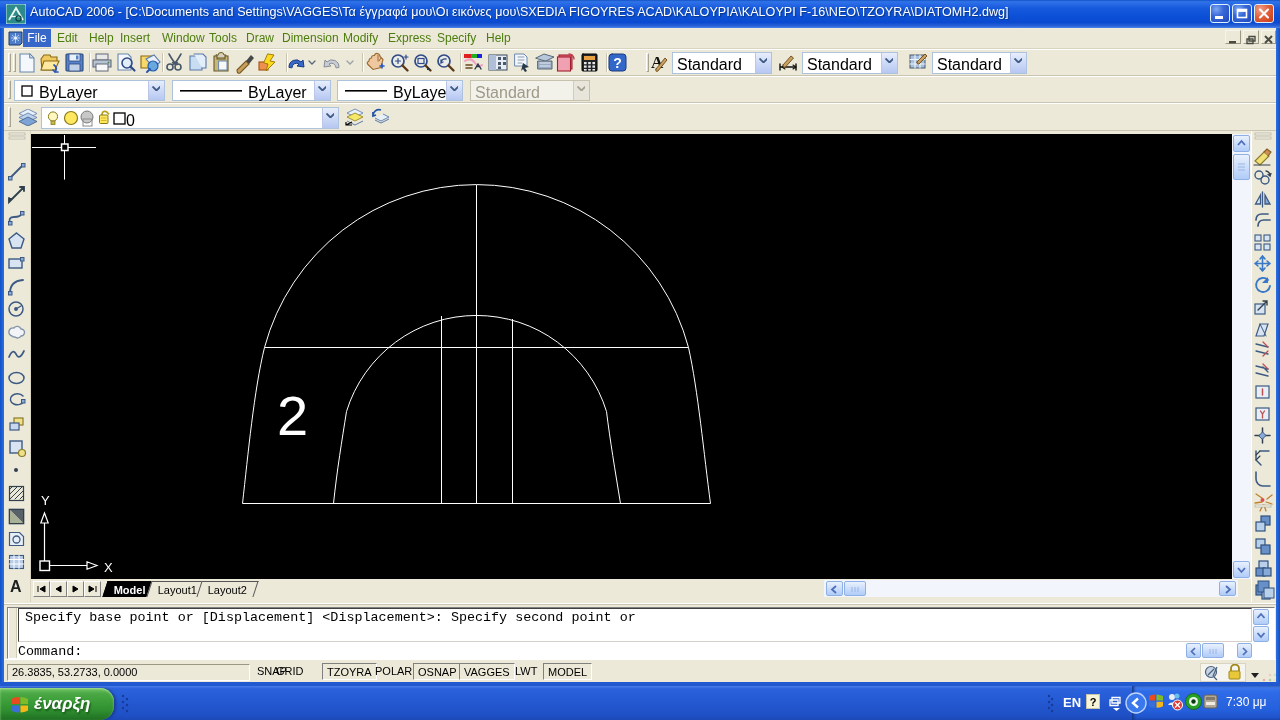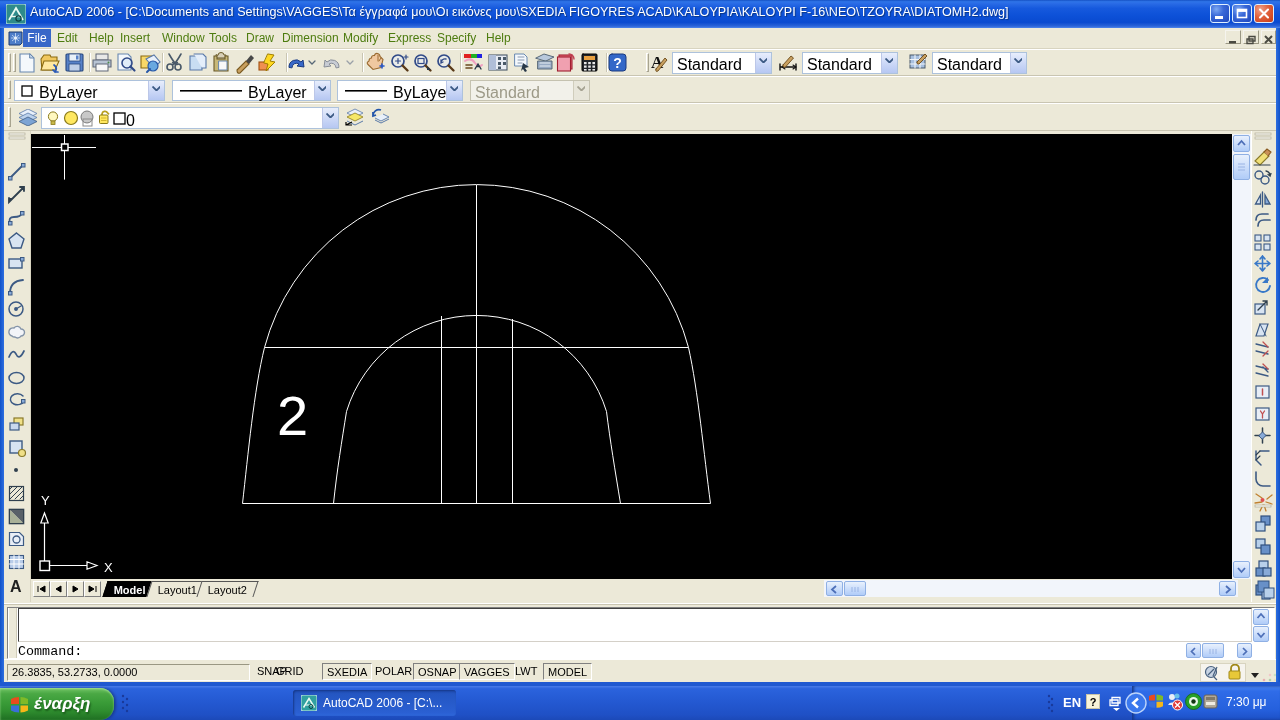--- a/index.html
+++ b/index.html
@@ -613,20 +613,21 @@
  <svg class="abs" style="left:1224px;top:0" width="22" height="22">
       <rect x="3" y="2" width="11" height="11" fill="#6890c8" stroke="#30507e"></rect>
       <rect x="9" y="9" width="10" height="10" fill="#b8d0ea" stroke="#30507e"></rect>
     </svg>
 </div>
 <div class="abs" id="cmdwin">
  <div class="abs" style="left:0;top:1px;width:1272px;height:2px;border-top:1px solid #fff;border-bottom:1px solid #c9c5b2"></div>
  <div class="abs" style="left:3px;top:5px;width:1268px;height:52px;background:#fff;border:1px solid #808080;border-right-color:#fff;border-bottom-color:#fff"></div>
  <div class="abs" style="left:5px;top:6px;width:8px;height:50px;background:#ece9d8;border-right:1px solid #d0ccb8"></div>
  <div class="abs" style="left:14px;top:6px;width:1234px;height:34px;background:#fff;border:1px solid #404040;border-right-color:#d4d0c8;border-bottom-color:#d4d0c8"></div>
+ <div class="abs cmdtext" style="left:21px;top:8px">Specify base point or [Displacement] &lt;Displacement&gt;: Specify second point or</div>
  <div class="abs cmdtext" style="left:14px;top:42px">Command:</div>
  <div class="abs xpbtn" style="left:1249px;top:7px;width:16px;height:16px"><svg width="14" height="14">
         <path d="M3.5 8 l3.5 -4 3.5 4" fill="none" stroke="#4d6fb8" stroke-width="1.8"></path>
       </svg></div>
  <div class="abs xpbtn" style="left:1249px;top:24px;width:16px;height:16px"><svg width="14" height="14">
         <path d="M3.5 6 l3.5 4 3.5 -4" fill="none" stroke="#4d6fb8" stroke-width="1.8"></path>
       </svg></div>
  <div class="abs xpbtn" style="left:1182px;top:41px;width:15px;height:15px"><svg width="13" height="13">
         <path d="M8 3 l-3.5 3.5 3.5 3.5" fill="none" stroke="#4d6fb8" stroke-width="1.7"></path>
       </svg></div>
@@ -634,21 +635,21 @@
         <path d="M7 4 v5 M10 4 v5 M13 4 v5" stroke="#9ab4e4" stroke-width="1"></path>
       </svg></div>
  <div class="abs xpbtn" style="left:1233px;top:41px;width:15px;height:15px"><svg width="13" height="13">
         <path d="M5 3 l3.5 3.5 -3.5 3.5" fill="none" stroke="#4d6fb8" stroke-width="1.7"></path>
       </svg></div>
 </div>
 <div class="abs" id="statusbar">
  <div class="abs" style="left:7px;top:4px;width:243px;height:17px;border:1px solid #9a9783;border-right-color:#fff;border-bottom-color:#fff;background:#ece9d8;font-size:11px;line-height:15px;padding-left:4px">26.3835, 53.2733, 0.0000</div>
  <div class="sbtn" style="left:253px">SNAP</div>
  <div class="sbtn" style="left:272px">GRID</div>
- <div class="sbtn spressed" style="left:322px">SXEDIA</div>
+ <div class="sbtn spressed" style="left:322px">TZOYRA</div>
  <div class="sbtn" style="left:371px">POLAR</div>
  <div class="sbtn spressed" style="left:413px">OSNAP</div>
  <div class="sbtn spressed" style="left:459px">VAGGES</div>
  <div class="sbtn" style="left:511px">LWT</div>
  <div class="sbtn spressed" style="left:543px">MODEL</div>
  <div class="abs" style="left:1200px;top:3px;width:46px;height:19px;background:#f6f4ee;border:1px solid #d8d4c0"></div>
  <svg class="abs" style="left:1262px;top:12px" width="16" height="10">
       <g>
         <circle cx="2" cy="8" r="1.3" fill="#e8b0b0"></circle>
         <circle cx="8" cy="8" r="1.3" fill="#b0d0a8"></circle>
@@ -678,29 +679,20 @@
  <svg class="abs" style="left:120px;top:8px" width="12" height="20">
       <g fill="#1a3a9a">
         <circle cx="3" cy="2" r="1.2"></circle>
         <circle cx="7" cy="5" r="1.2"></circle>
         <circle cx="3" cy="8" r="1.2"></circle>
         <circle cx="7" cy="11" r="1.2"></circle>
         <circle cx="3" cy="14" r="1.2"></circle>
         <circle cx="7" cy="17" r="1.2"></circle>
       </g>
     </svg>
- <div class="task" style="left:293px;width:163px;background:linear-gradient(180deg,#1f4cb0 0%,#2456c2 15%,#2a5fd2 85%,#2e66da 100%);box-shadow:inset 1px 1px 2px #16388a">
-  <svg class="abs" style="left:8px;top:5px" width="16" height="16">
-        <rect x="0" y="0" width="16" height="16" rx="2" fill="#30a0a0" stroke="#c8ece4" stroke-width="1"></rect>
-        <path d="M2.5 12.5 L8 3.5 L13.5 12.5" fill="none" stroke="#eafaf2" stroke-width="1.5"></path>
-        <path d="M4.5 10 H11.5" stroke="#eafaf2" stroke-width="1.1"></path>
-        <circle cx="10" cy="11.5" r="2" fill="none" stroke="#0a4040" stroke-width="1"></circle>
-      </svg>
-  <span class="abs" style="left:30px;top:6px">AutoCAD 2006 - [C:\...</span>
- </div>
  <svg class="abs" style="left:1046px;top:8px" width="10" height="20">
       <g fill="#1a3a9a">
         <circle cx="3" cy="2" r="1.2"></circle>
         <circle cx="6" cy="5" r="1.2"></circle>
         <circle cx="3" cy="8" r="1.2"></circle>
         <circle cx="6" cy="11" r="1.2"></circle>
         <circle cx="3" cy="14" r="1.2"></circle>
         <circle cx="6" cy="17" r="1.2"></circle>
       </g>
     </svg>

